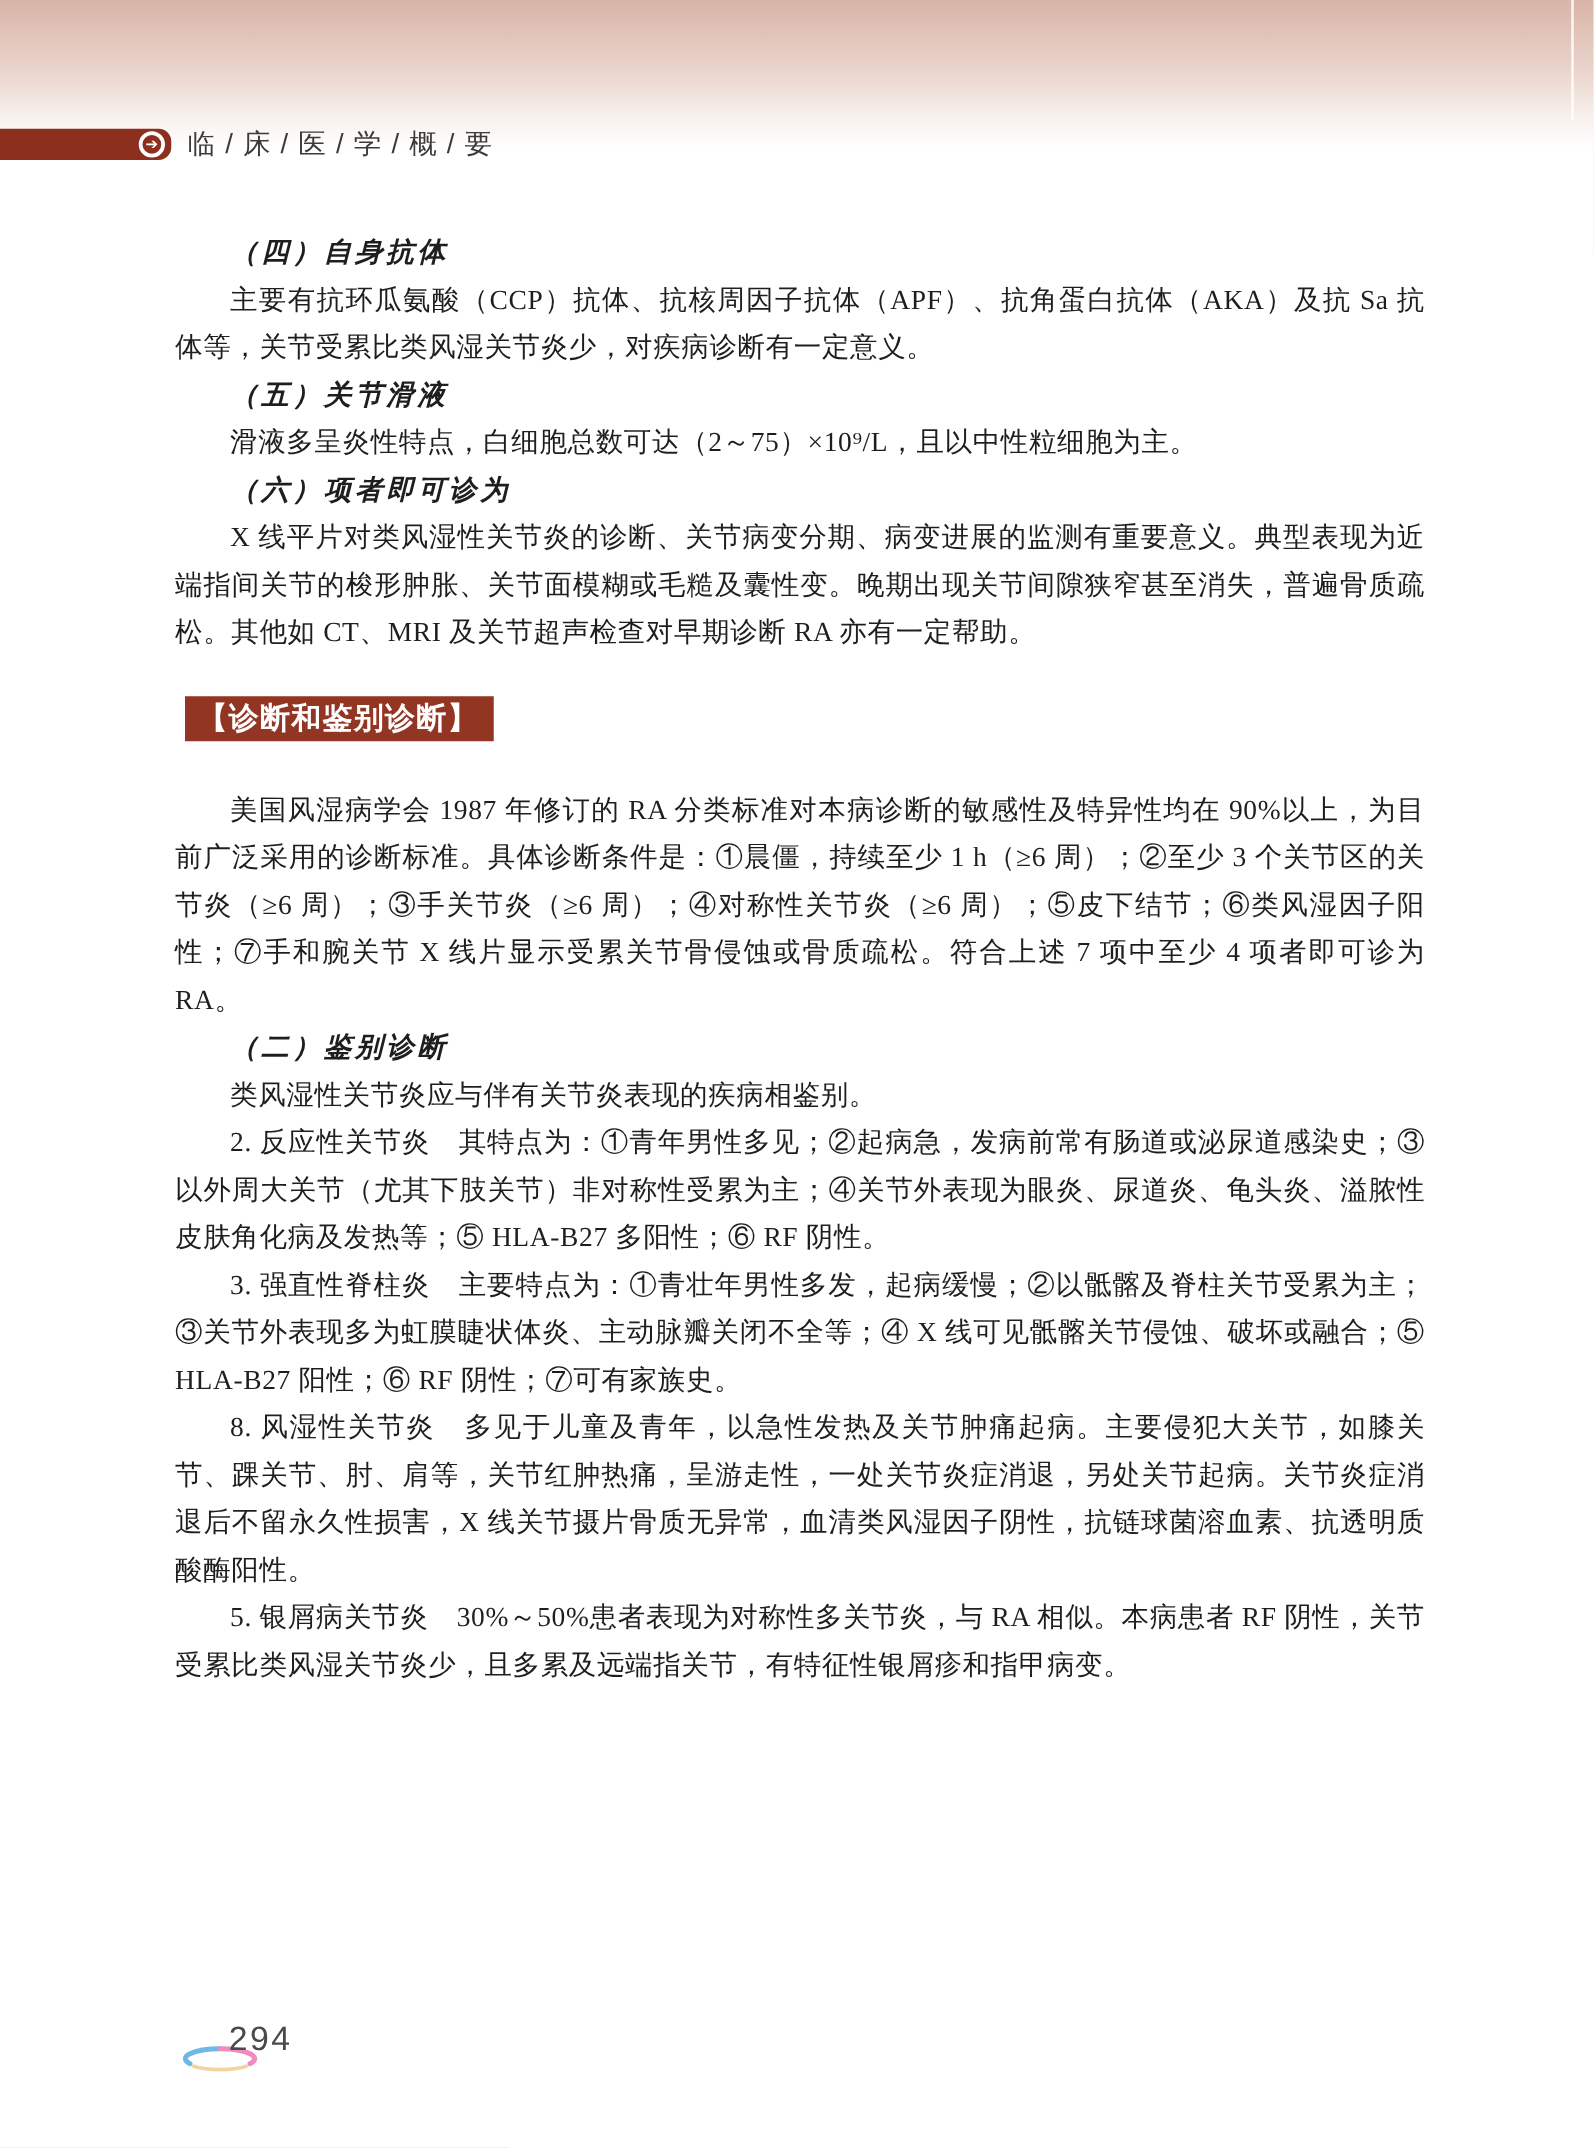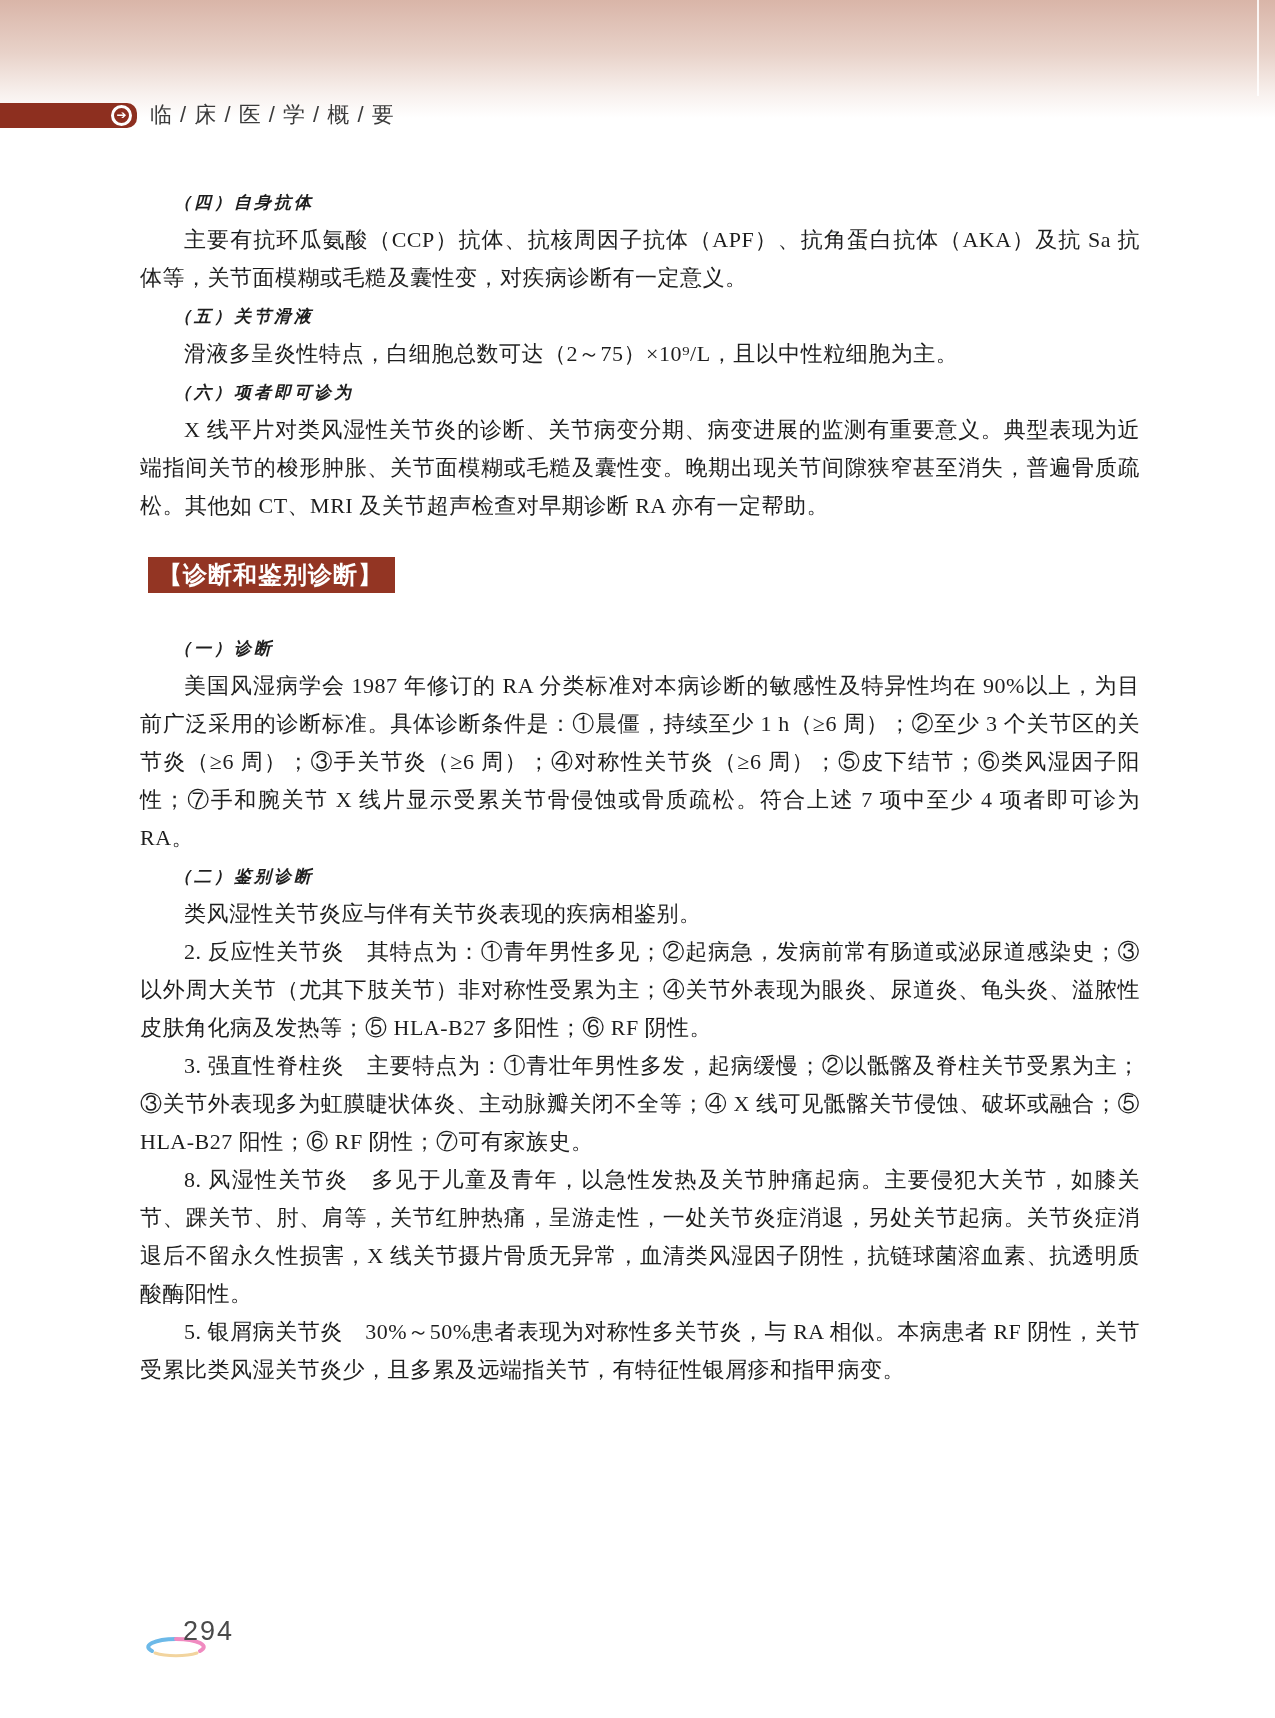--- a/index.html
+++ b/index.html
@@ -48,21 +48,21 @@
   }
   .para{
     margin:0;
     font-size:22px;line-height:38px;
     text-align:justify;text-justify:inter-ideograph;
     text-indent:2em;
     letter-spacing:.5px;
   }
   .subheading{
     margin:0;
-    font-size:17px;line-height:38px;
+    font-size:22px;line-height:38px;
     font-weight:bold;font-style:italic;
     font-family:"DejaVu Serif","Liberation Serif",serif;
     text-indent:2em;letter-spacing:3px;
   }
   .section-box-row{margin:32px 0 36px 8px;}
   .section-box{
     display:inline-block;
     background:var(--section_box,#933523);
     color:#ffffff;
     font-family:"Liberation Sans","DejaVu Sans",sans-serif;
@@ -93,31 +93,30 @@
   <div class="top-gradient"></div>
   <div class="spine-line"></div>
 
   <div class="header-bar">
     <span class="arrow-circle">➔</span>
   </div>
   <div class="header-title">临 / 床 / 医 / 学 / 概 / 要</div>
 
   <div class="content">
     <p class="subheading">（四）自身抗体</p>
-    <p class="para">主要有抗环瓜氨酸（CCP）抗体、抗核周因子抗体（APF）、抗角蛋白抗体（AKA）及抗 Sa 抗体等，关节面模糊或毛糙及囊性变，对疾病诊断有一定意义。</p>
+    <p class="para">主要有抗环瓜氨酸（CCP）抗体、抗核周因子抗体（APF）、抗角蛋白抗体（AKA）及抗 Sa 抗体等，关节受累比类风湿关节炎少，对疾病诊断有一定意义。</p>
     <p class="subheading">（五）关节滑液</p>
     <p class="para">滑液多呈炎性特点，白细胞总数可达（2～75）×10⁹/L，且以中性粒细胞为主。</p>
     <p class="subheading">（六）项者即可诊为</p>
     <p class="para">X 线平片对类风湿性关节炎的诊断、关节病变分期、病变进展的监测有重要意义。典型表现为近端指间关节的梭形肿胀、关节面模糊或毛糙及囊性变。晚期出现关节间隙狭窄甚至消失，普遍骨质疏松。其他如 CT、MRI 及关节超声检查对早期诊断 RA 亦有一定帮助。</p>
 
     <div class="section-box-row">
       <span class="section-box">【诊断和鉴别诊断】</span>
     </div>
 
-    <p class="subheading">（一）诊断</p>
     <p class="para">美国风湿病学会 1987 年修订的 RA 分类标准对本病诊断的敏感性及特异性均在 90%以上，为目前广泛采用的诊断标准。具体诊断条件是：①晨僵，持续至少 1 h（≥6 周）；②至少 3 个关节区的关节炎（≥6 周）；③手关节炎（≥6 周）；④对称性关节炎（≥6 周）；⑤皮下结节；⑥类风湿因子阳性；⑦手和腕关节 X 线片显示受累关节骨侵蚀或骨质疏松。符合上述 7 项中至少 4 项者即可诊为 RA。</p>
     <p class="subheading">（二）鉴别诊断</p>
     <p class="para">类风湿性关节炎应与伴有关节炎表现的疾病相鉴别。</p>
     <p class="para">2. 反应性关节炎　其特点为：①青年男性多见；②起病急，发病前常有肠道或泌尿道感染史；③以外周大关节（尤其下肢关节）非对称性受累为主；④关节外表现为眼炎、尿道炎、龟头炎、溢脓性皮肤角化病及发热等；⑤ HLA-B27 多阳性；⑥ RF 阴性。</p>
     <p class="para">3. 强直性脊柱炎　主要特点为：①青壮年男性多发，起病缓慢；②以骶髂及脊柱关节受累为主；③关节外表现多为虹膜睫状体炎、主动脉瓣关闭不全等；④ X 线可见骶髂关节侵蚀、破坏或融合；⑤ HLA-B27 阳性；⑥ RF 阴性；⑦可有家族史。</p>
     <p class="para">8. 风湿性关节炎　多见于儿童及青年，以急性发热及关节肿痛起病。主要侵犯大关节，如膝关节、踝关节、肘、肩等，关节红肿热痛，呈游走性，一处关节炎症消退，另处关节起病。关节炎症消退后不留永久性损害，X 线关节摄片骨质无异常，血清类风湿因子阴性，抗链球菌溶血素、抗透明质酸酶阳性。</p>
     <p class="para">5. 银屑病关节炎　30%～50%患者表现为对称性多关节炎，与 RA 相似。本病患者 RF 阴性，关节受累比类风湿关节炎少，且多累及远端指关节，有特征性银屑疹和指甲病变。</p>
   </div>
 
   <div class="footer">

